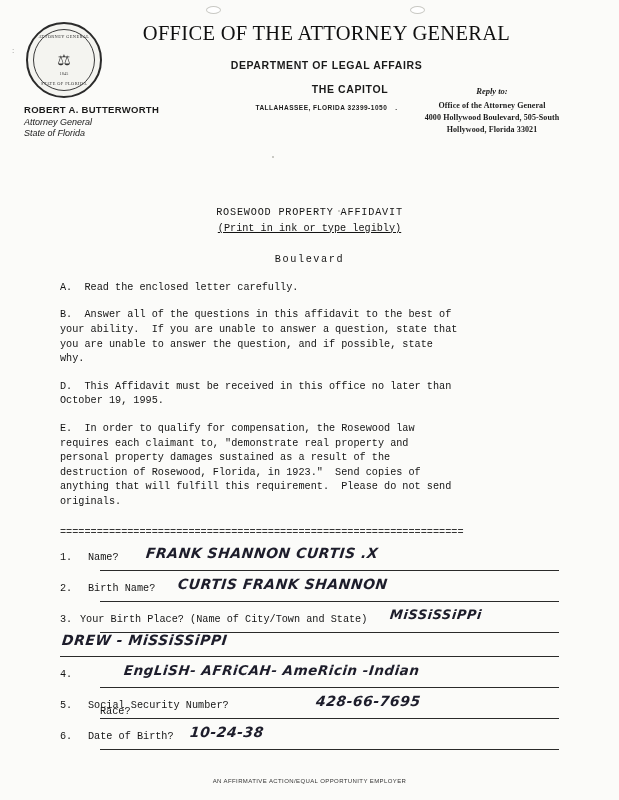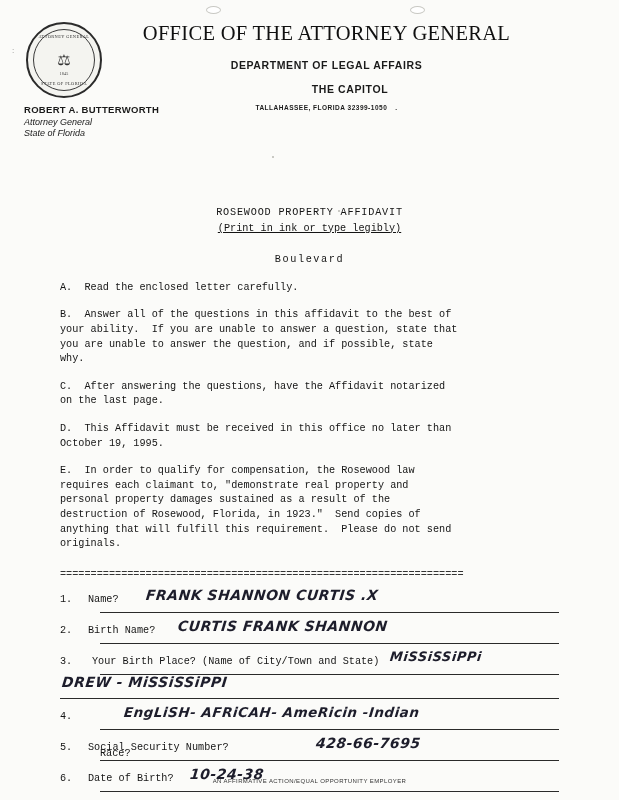--- a/index.html
+++ b/index.html
@@ -315,35 +315,39 @@
     <div class="title-address">
       <span>TALLAHASSEE, FLORIDA 32399-1050</span><span class="address-dot">.</span>
     </div>
 
     <div class="officer-block">
       <div class="officer-name">ROBERT A. BUTTERWORTH</div>
       <div class="officer-title">Attorney General</div>
       <div class="officer-state">State of Florida</div>
     </div>
 
+    <div class="replyto">
+      <div class="replyto-label">Reply to:</div>
+      <div class="replyto-line l1">Office of the Attorney General</div>
+      <div class="replyto-line l2">4000 Hollywood Boulevard, 505-South</div>
+      <div class="replyto-line l3">Hollywood, Florida 33021</div>
+    </div>
   </div>
 
   <div class="body-wrap">
 
     <div class="doc-title">ROSEWOOD PROPERTY AFFIDAVIT</div>
     <div class="doc-subtitle">(Print in ink or type legibly)</div>
     <div class="directions-head">Boulevard</div>
 
     <div class="para">A.  Read the enclosed letter carefully.</div>
     <div class="para">B.  Answer all of the questions in this affidavit to the best of
 your ability.  If you are unable to answer a question, state that
 you are unable to answer the question, and if possible, state
 why.</div>
-    <div class="para">C.  After answering the questions, have the Affidavit notarized
-on the last page.</div>
     <div class="para">D.  This Affidavit must be received in this office no later than
 October 19, 1995.</div>
     <div class="para">E.  In order to qualify for compensation, the Rosewood law
 requires each claimant to, "demonstrate real property and
 personal property damages sustained as a result of the
 destruction of Rosewood, Florida, in 1923."  Send copies of
 anything that will fulfill this requirement.  Please do not send
 originals.</div>
 
     <div class="sep">==================================================================</div>
@@ -364,21 +368,21 @@
           <span class="q-inline-label">2.</span>
           <span class="q-inline-label" style="left:28px;">Birth Name?</span>
           <span class="q-answer hand" style="left:118px;">CURTIS FRANK SHANNON</span>
           <span class="q-underline short-start"></span>
         </div>
       </div>
 
       <div class="q">
         <div class="q-row">
           <span class="q-inline-label">3.</span>
-          <span class="q-inline-label" style="left:32px;text-align:right;">Your Birth Place? (Name of City/Town and State)</span>
+          <span class="q-inline-label" style="left:20px;text-align:right;">Your Birth Place? (Name of City/Town and State)</span>
           <span class="q-answer hand" style="left:330px; font-size:13px;">MiSSiSSiPPi</span>
           <span class="q-underline short-start"></span>
         </div>
         <div class="q-row" style="margin-top:2px;">
           <span class="q-answer hand" style="left:2px; top:-2px;">DREW - MiSSiSSiPPI</span>
           <span class="q-underline"></span>
         </div>
       </div>
 
       <div class="q">

